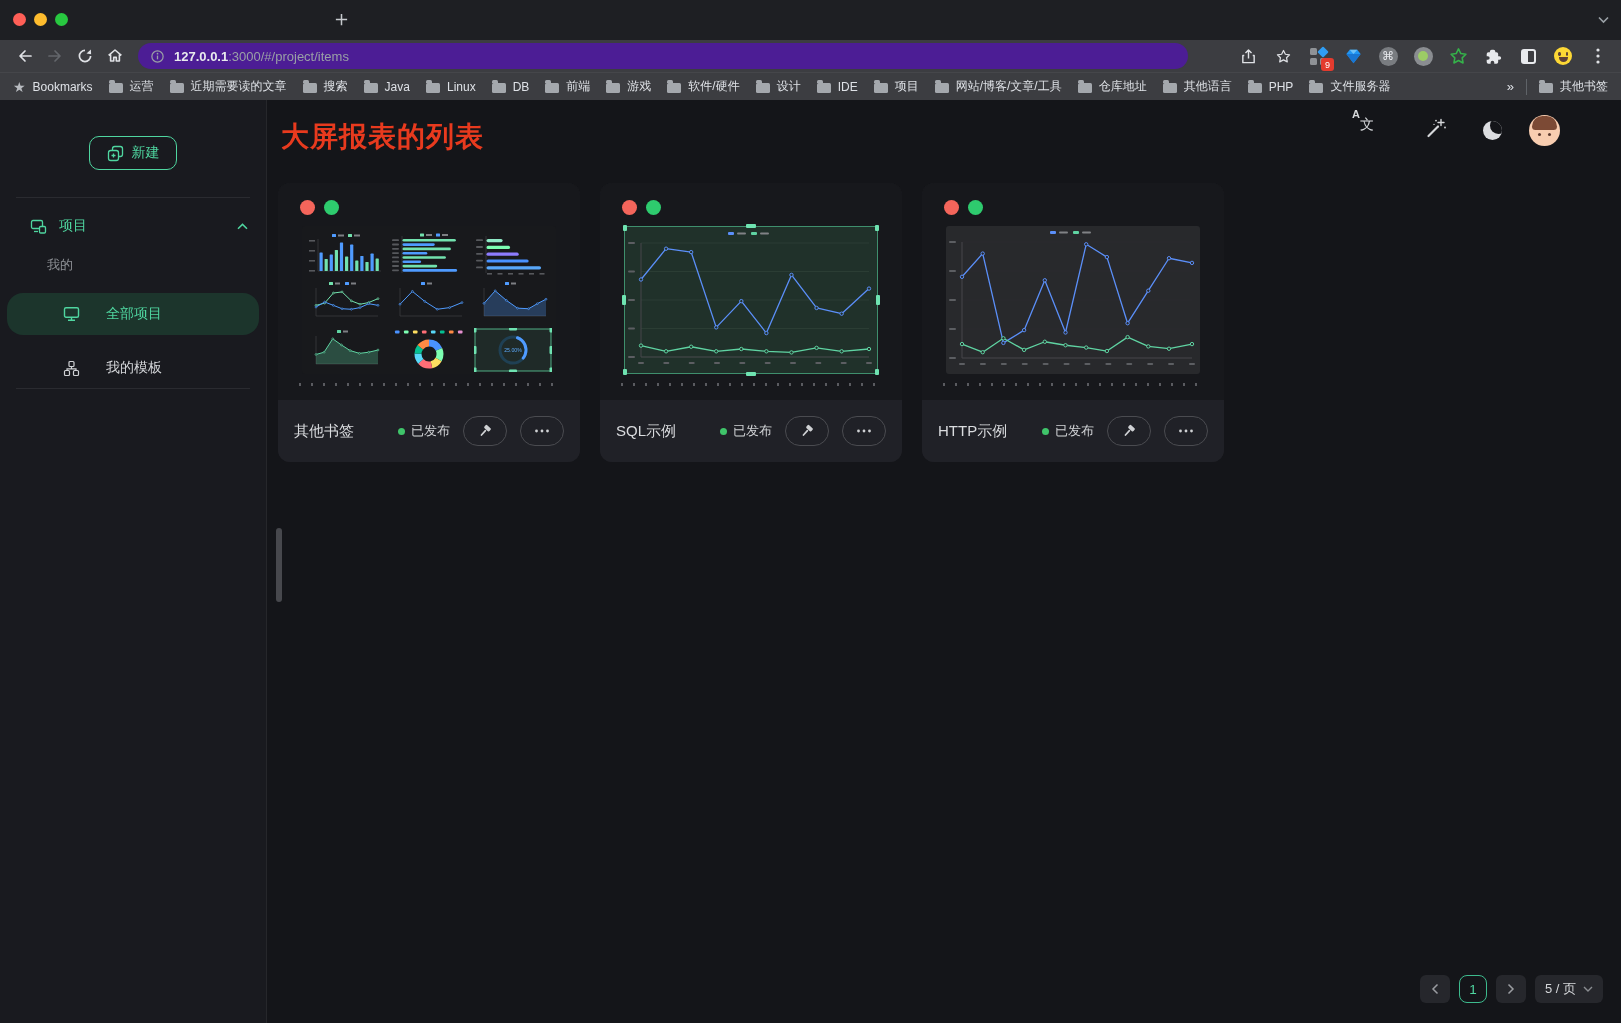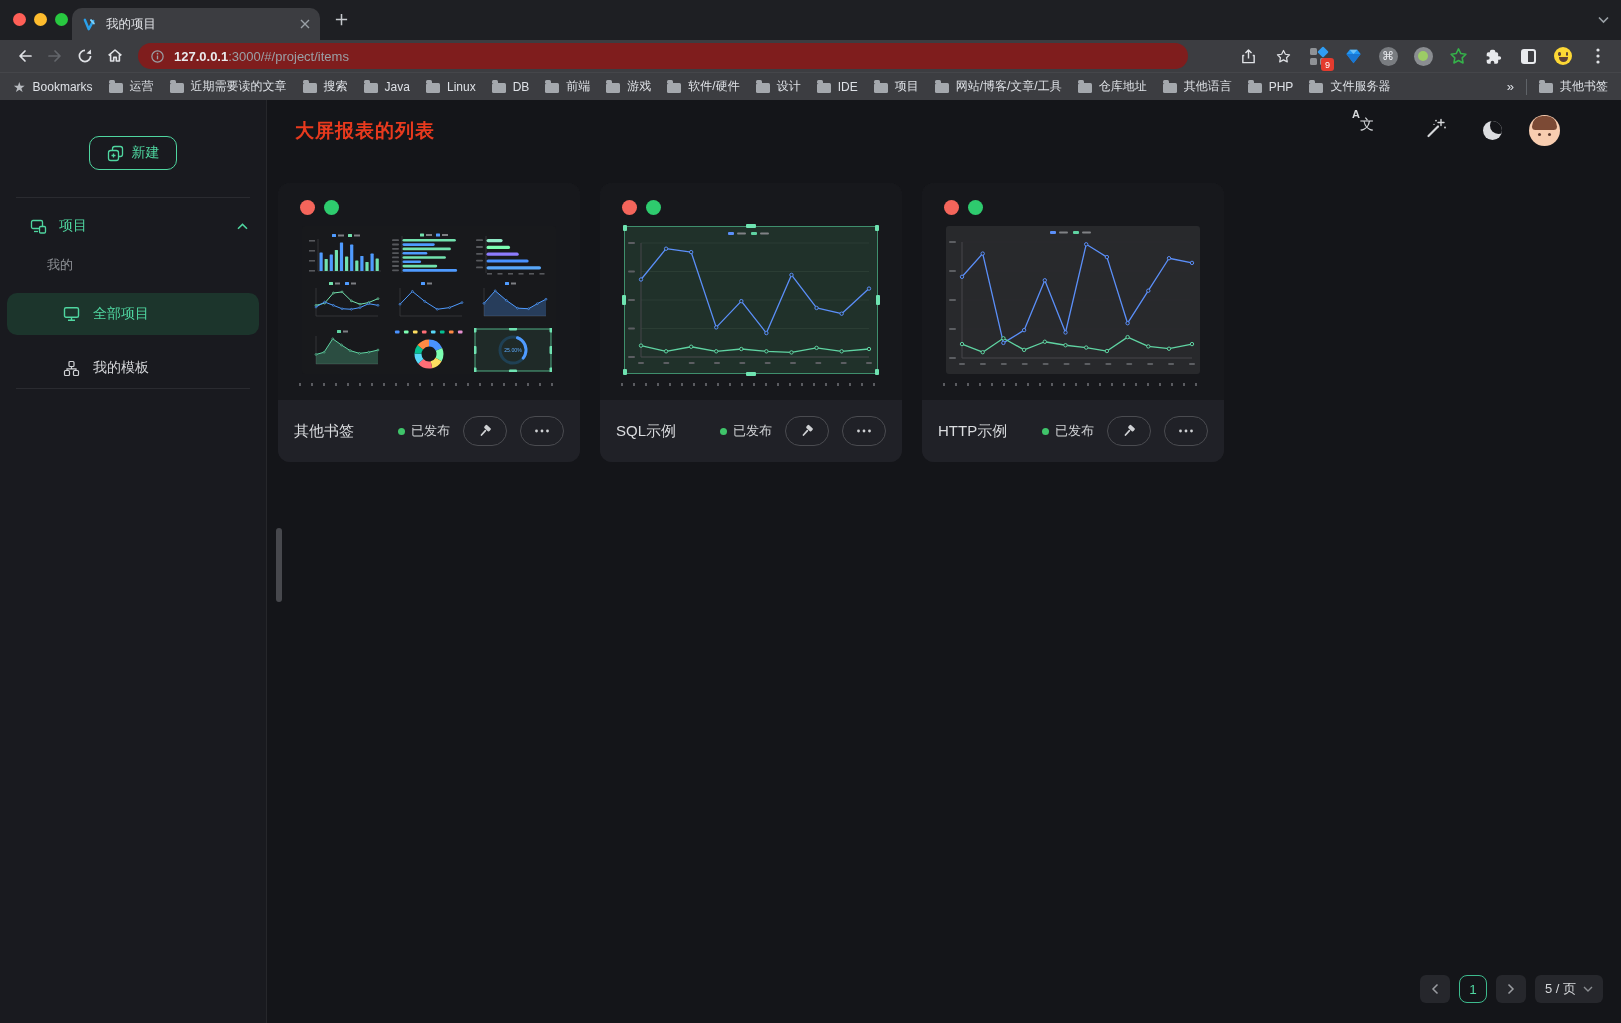--- a/index.html
+++ b/index.html
@@ -11,21 +11,21 @@
 .traffic{position:absolute;top:13px;left:13px;display:flex;gap:8px}
 .light{width:13px;height:13px;border-radius:50%}
 .light.red{background:#ff5f57}.light.yellow{background:#febc2e}.light.green{background:#28c840}
 .tab{position:absolute;left:72px;top:8px;width:248px;height:32px;background:#3c3d41;border-radius:10px 10px 0 0;display:flex;align-items:center;padding:0 10px;gap:9px}
 .tab-title{color:#dfe1e5;font-size:12.5px;flex:1;white-space:nowrap;overflow:hidden}
 .icon-btn{background:none;border:none;cursor:pointer;display:flex;align-items:center;justify-content:center;padding:0}
 .newtab{position:absolute;left:334px;top:12px}
 .strip-chevron{position:absolute;right:12px;top:16px}
 .toolbar{position:absolute;top:40px;left:0;right:0;height:32px;background:#3c3d41;display:flex;align-items:center;padding-left:10px}
 .nav-ic{margin:0 6px}
-.urlbar{width:1050px;height:26px;margin-left:8px;background:#7f1d1d;border-radius:13px;display:flex;align-items:center;padding:0 12px;gap:9px}
+.urlbar{width:1050px;height:26px;margin-left:8px;background:#4c1d95;border-radius:13px;display:flex;align-items:center;padding:0 12px;gap:9px}
 .url-host{color:#e8eaed;font-size:13px;font-weight:bold}
 .url-rest{color:#9aa0a6;font-size:13px}
 .tb-right{margin-left:auto;display:flex;align-items:center;gap:15px;padding-right:13px}
 .tbi{position:relative;width:20px;height:20px;display:flex;align-items:center;justify-content:center;cursor:pointer}
 .badge{position:absolute;right:-6px;bottom:-5px;background:#e33b2e;color:#fff;font-size:9px;min-width:13px;height:13px;border-radius:3px;display:flex;align-items:center;justify-content:center;padding:0 1px}
 .ext-grid{position:relative;width:17px;height:17px}
 .ext-grid i{position:absolute;background:#8f9296;width:7px;height:7px;border-radius:1.5px}
 .ext-grid .sq1{left:0;top:1}.ext-grid .sq2{left:0;top:10px}.ext-grid .sq3{left:10px;top:10px}
 .ext-grid .dia{position:absolute;left:9px;top:0;width:8px;height:8px;background:#2f9df4;transform:rotate(45deg);border-radius:1px}
 .circ-cmd{width:19px;height:19px;border-radius:50%;background:#797c80;color:#e8eaed;font-size:12px;display:flex;align-items:center;justify-content:center}
@@ -47,32 +47,32 @@
 .bm-divider{width:1px;height:16px;background:#5f6368}
 
 .app{position:absolute;top:100px;left:0;right:0;bottom:0;background:#141519}
 .sidebar{position:absolute;top:0;left:0;bottom:0;width:267px;background:#191a1f;border-right:1px solid #26272b}
 .btn-new{position:absolute;top:36px;left:50%;transform:translateX(-50%);width:88px;height:34px;border:1px solid #4fd6a0;border-radius:10px;background:transparent;color:#4fd6a0;font-size:14px;display:flex;align-items:center;justify-content:center;gap:8px;cursor:pointer;font-family:inherit}
 .sb-div{position:absolute;left:16px;right:16px;height:1px;background:#2a2b30}
 .sb-row{position:absolute;left:0;right:0;height:36px;display:flex;align-items:center;gap:12px;font-size:14px;cursor:pointer}
 .sb-project{top:108px;padding:0 18px 0 30px;color:#4fd6a0}
 .sb-project .chev{margin-left:auto}
 .sb-mine{position:absolute;top:156px;left:47px;color:#8e9196;font-size:13px}
-.sb-item{position:absolute;left:7px;right:7px;height:42px;border-radius:10px;display:flex;align-items:center;padding-left:56px;gap:13px;font-size:14px;color:#d4d6d9;cursor:pointer}
+.sb-item{position:absolute;left:7px;right:7px;height:42px;border-radius:16px;display:flex;align-items:center;padding-left:56px;gap:26px;font-size:14px;color:#d4d6d9;cursor:pointer}
 .sb-item.active{background:#1c352c;color:#4fd6a0}
 .sb-market{top:292px;padding:0 18px 0 30px;color:#d4d6d9}
 .sb-footer{position:absolute;bottom:0;left:0;right:0;height:78px;border-top:1px solid #26272b}
 .sb-fbtn{position:absolute;top:22px;height:34px;background:#232429;border:none;border-radius:8px;display:flex;align-items:center;justify-content:center;gap:8px;color:#d4d6d9;font-size:13.5px;cursor:pointer;font-family:inherit}
 #btn-doc{left:10px;width:106px}
 #btn-repo{left:130px;width:122px}
 .code-glyph{font-family:"Liberation Mono","DejaVu Sans Mono",monospace;font-size:12px;color:#d4d6d9}
 .scroll-thumb{position:absolute;left:276px;top:428px;width:6px;height:74px;background:#47484d;border-radius:3px;cursor:pointer}
 
 .main{position:absolute;left:268px;top:0;right:0;bottom:0}
-.page-title{position:absolute;left:27px;top:18px;font-size:19px;color:#e83a1e;letter-spacing:1px;white-space:nowrap}
+.page-title{position:absolute;left:13px;top:18px;font-size:28px;color:#e83a1e;letter-spacing:1px;white-space:nowrap}
 .hdr-icon{position:absolute;top:18px;color:#d5d7da;cursor:pointer}
 .trans-ic{width:24px;height:24px;position:relative}
 .trans-zh{position:absolute;left:0;top:-2px;font-size:14px}
 .trans-en{position:absolute;right:0;bottom:-2px;font-size:11px;font-weight:bold}
 .moon{display:block;width:19px;height:19px;border-radius:50%;background:#dcdde0;position:relative;overflow:hidden}
 .moon::after{content:'';position:absolute;left:7px;top:-4px;width:17px;height:17px;border-radius:50%;background:#141519}
 .avatar{position:absolute;top:15px;width:31px;height:31px;border-radius:50%;background:#f8cdb0;overflow:hidden;cursor:pointer}
 .avatar::before{content:'';position:absolute;left:3px;top:1px;width:25px;height:14px;background:#7c4a35;border-radius:12px 12px 4px 4px}
 .avatar i{position:absolute;top:18px;width:3px;height:3px;border-radius:50%;background:#5b3a2e}
 .avatar .a1{left:9px}.avatar .a2{right:9px}
@@ -108,34 +108,20 @@
 .pg-size{height:28px;background:#26272c;border-radius:6px;color:#d4d6d9;font-size:13px;display:flex;align-items:center;gap:7px;padding:0 10px;cursor:pointer}
 </style>
 </head>
 <body>
 
 <div class="tabstrip">
   <div class="traffic">
     <span class="light red"></span>
     <span class="light yellow"></span>
     <span class="light green"></span>
-  </div>
-  <div class="tab">
-    <span>
-      <svg width="15" height="15" viewBox="0 0 16 16">
-          <path d="M3 3l4.2 10L12 4.2" fill="none" stroke="#2aa0ea" stroke-width="2.6" stroke-linecap="round" stroke-linejoin="round"></path>
-          <path d="M9.6 3.4l3 3.4" stroke="#7fd0f7" stroke-width="2.2" stroke-linecap="round"></path>
-        </svg>
-    </span>
-    <span class="tab-title">我的项目</span>
-    <button class="icon-btn">
-      <svg width="10" height="10" viewBox="0 0 10 10">
-          <path d="M1 1l8 8M9 1L1 9" stroke="#9aa0a6" stroke-width="1.4"></path>
-        </svg>
-    </button>
   </div>
   <button class="icon-btn newtab">
     <svg width="15" height="15" viewBox="0 0 16 16">
         <path d="M8 2v12M2 8h12" stroke="#c6c9cd" stroke-width="1.6"></path>
       </svg>
   </button>
   <button class="icon-btn strip-chevron">
     <svg width="11" height="8" viewBox="0 0 11 8">
         <path d="M1 1.5l4.5 4.5L10 1.5" fill="none" stroke="#9aa0a6" stroke-width="1.6"></path>
       </svg>

